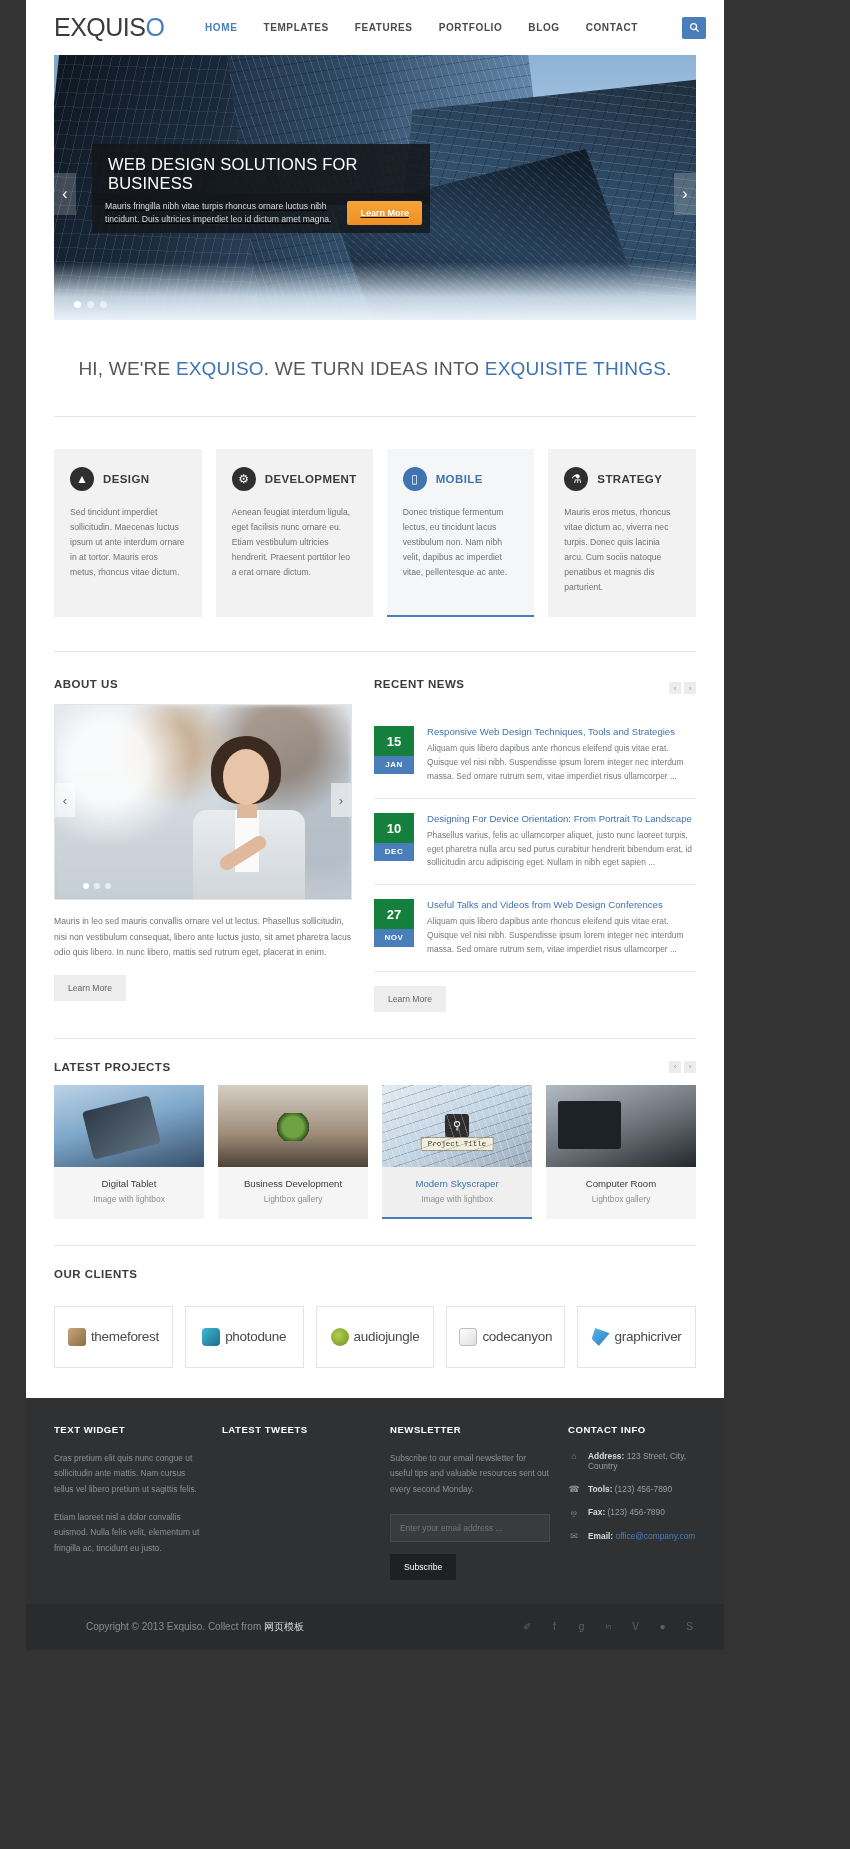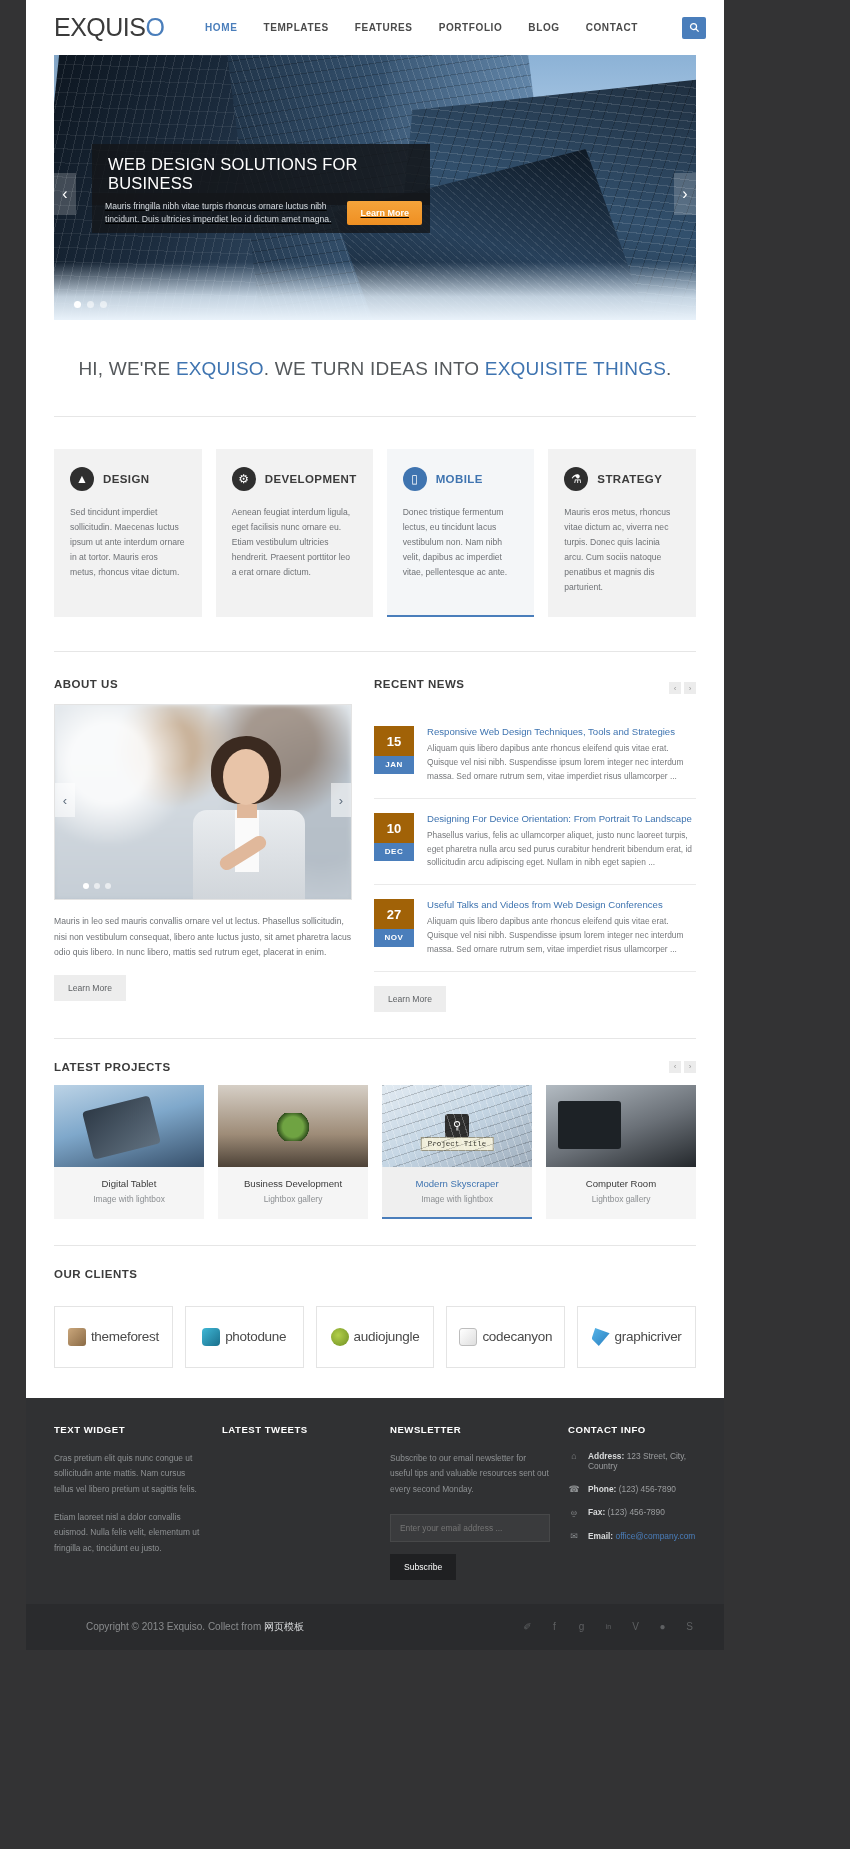--- a/index.html
+++ b/index.html
@@ -231,21 +231,21 @@
   .about-text { font-size:8.6px; line-height:1.8; color:#6f7276; margin-top:14px; }
   .btn-grey {
     display:inline-block; margin-top:14px;
     background:#ededed; color:#5f6265; font-size:8.6px;
     padding:8px 14px; border:none; cursor:pointer;
   }
 
   .news-item { display:flex; gap:13px; padding: 14px 0; border-bottom:1px solid #eaeaea;}
   .news-item:first-of-type{ padding-top:0; }
   .date { width:40px; flex:none; text-align:center; }
-  .date .d { background:#a16207; color:#fff; font-size:13px; font-weight:bold; padding:8px 0 7px;}
+  .date .d { background:#15803d; color:#fff; font-size:13px; font-weight:bold; padding:8px 0 7px;}
   .date .m { background:#4a7ebb; color:#fff; font-size:8px; font-weight:bold; padding:4px 0 5px; letter-spacing:.5px;}
   .news-body h4 { font-size:9.6px; color:#3f74b0; font-weight:normal; margin-bottom:5px;}
   .news-body p { font-size:8.4px; line-height:1.65; color:#77797c;}
 
   
   .projects { display:flex; gap:14px; padding: 12px 28px 0; }
   .proj { flex:1; background:#f5f5f5; position:relative; }
   .proj.active { background:#efefef; border-bottom:2px solid #4a7ebb; }
   .proj-img { height:82px; position:relative; overflow:hidden; }
   .p1 { background: linear-gradient(165deg,#bcd3e6 0%,#7fa8cb 45%,#37506b 100%); }
@@ -593,21 +593,21 @@
       <div class="fcol">
         <div class="f-title">CONTACT INFO</div>
 
         <div class="ci-row">
           <span class="ic">⌂</span>
           <span><b>Address:</b>
           <span class="val">123 Street, City, Country</span></span>
         </div>
         <div class="ci-row">
           <span class="ic">☎</span>
-          <span><b>Phone:</b>
+          <span><b>Tools:</b>
           <span class="val">(123) 456-7890</span></span>
         </div>
         <div class="ci-row">
           <span class="ic">⍹</span>
           <span><b>Fax:</b>
           <span class="val">(123) 456-7890</span></span>
         </div>
         <div class="ci-row">
           <span class="ic">✉</span>
           <span><b>Email:</b>

